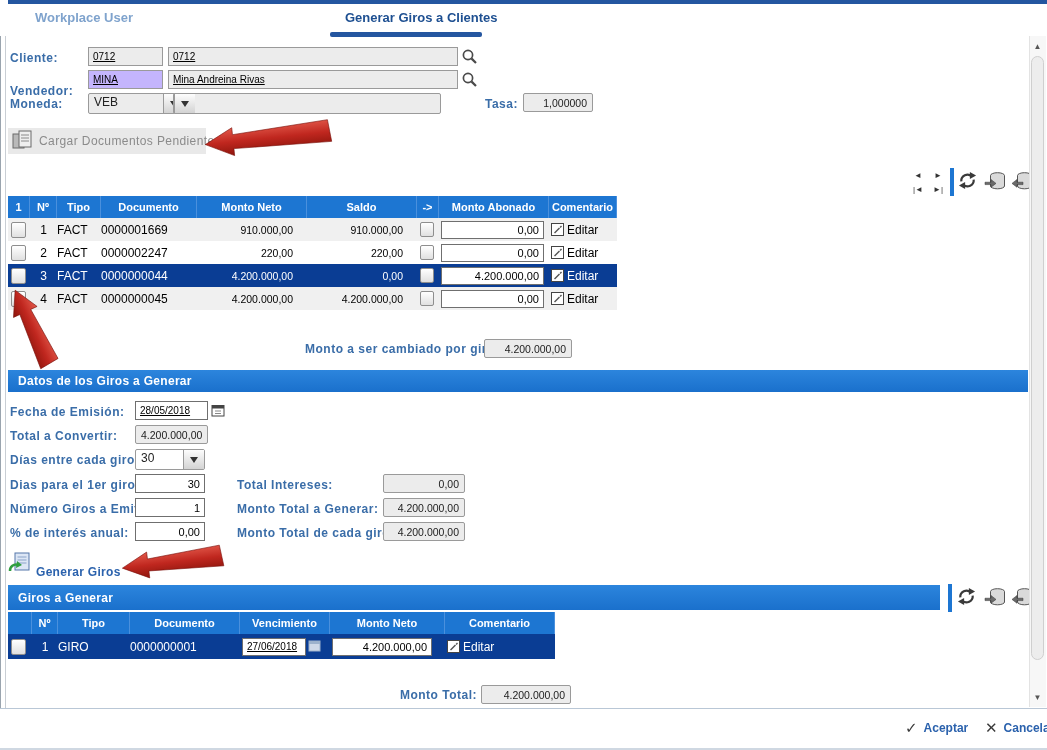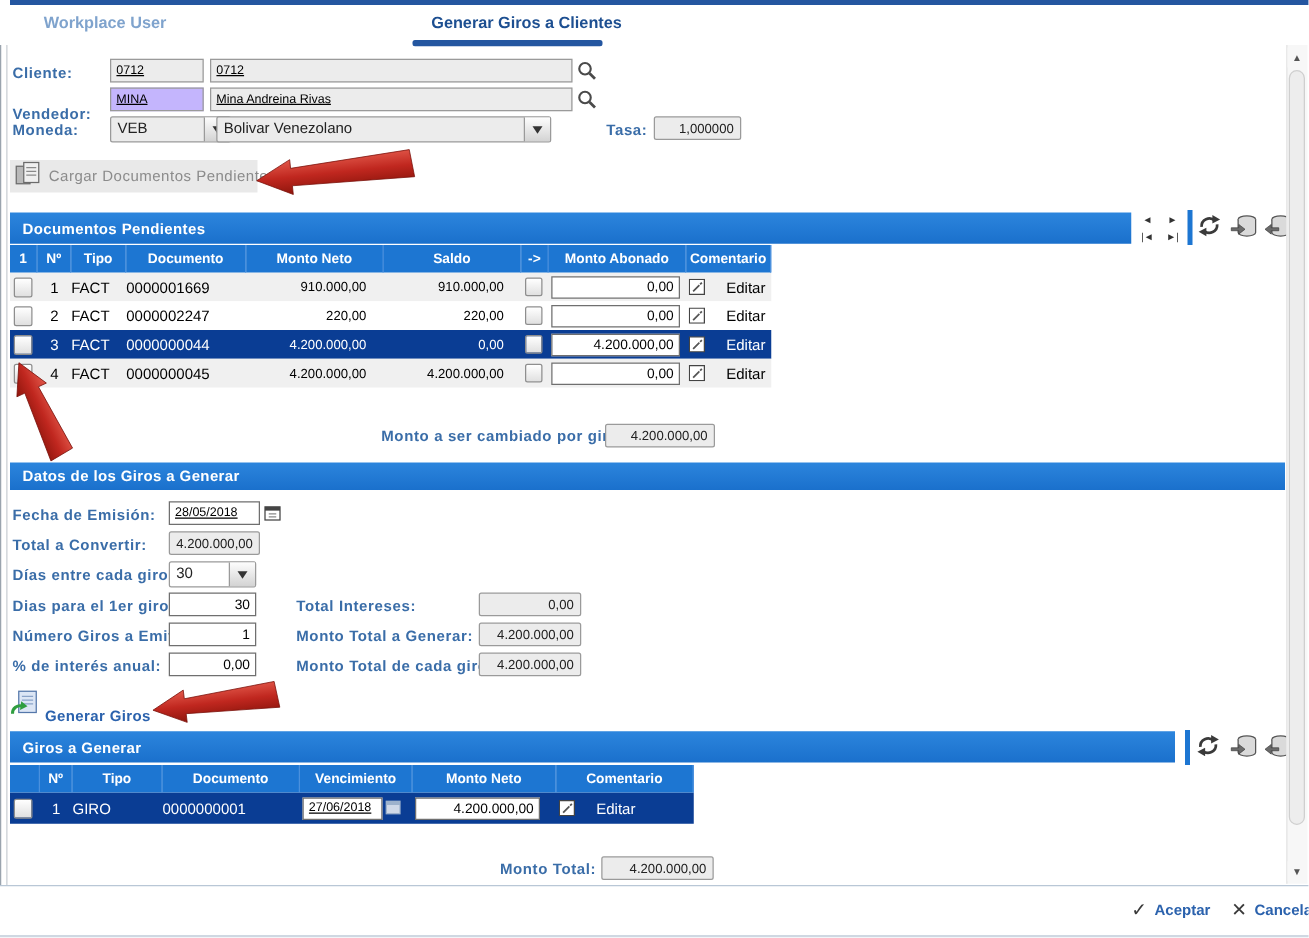--- a/index.html
+++ b/index.html
@@ -55,21 +55,21 @@
   .dc { font-size:12px; display:flex; align-items:center; height:100%; white-space:nowrap; }
   .dc.cnum { justify-content:flex-end; padding-right:14px; font-size:10.5px; }
   .dc.center { justify-content:center; }
   .grid-row { height:23px; }
   .grid-row.odd { background:#f0f0f0; }
   .grid-row.even { background:#ffffff; }
   .grid-row.sel { background:#0a3d94; color:#fff; }
   .cb { width:15px; height:16px; background:linear-gradient(#ffffff,#e0e0e0); border:1px solid #8e8e8e;
         border-radius:2px; margin-left:3px; cursor:pointer; }
   .cb.small { width:14px; height:15px; }
-  .edit-wrap { display:flex; align-items:center; gap:17px; padding-left:2px; }
+  .edit-wrap { display:flex; align-items:center; gap:3px; padding-left:2px; }
 
   .link-btn { position:absolute; display:flex; align-items:flex-end; gap:4px; cursor:pointer; }
   .link-btn .cap { color:#2b62ad; font-weight:bold; font-size:12px; letter-spacing:0.3px; }
 
   .arrow { position:absolute; pointer-events:none; }
 
   
   .footer-line { position:absolute; left:0; top:708px; width:1047px; height:1px; background:#b9c7d6; }
   .fbtn { position:absolute; top:719px; display:flex; align-items:center; gap:6px; cursor:pointer; }
   .fbtn .glyph { color:#3a3a3a; font-size:15px; font-weight:bold; }
@@ -132,21 +132,20 @@
   </span>
 
   <div class="lbl" style="left:10px; top:97px;">Moneda:</div>
   <div class="dd" style="left:88px; top:93px; width:97px; height:21px;">
     <span class="txt">VEB</span>
     <span class="btn">
         <span class="tri"></span>
       </span>
   </div>
   <div class="dd" style="left:173px; top:93px; width:268px; height:21px;">
-    <span class="txt">Bolivar Venezolano</span>
     <span class="btn">
         <span class="tri"></span>
       </span>
   </div>
   <div class="lbl" style="left:485px; top:97px;">Tasa:</div>
   <div class="fld num" style="left:523px; top:93px; width:70px; height:19px;">1,000000</div>
 
   <div class="gray-btn">
     <span style="margin-left:3px;">
       <svg width="24" height="23">
@@ -156,23 +155,20 @@
           <line x1="10" y1="10" x2="18" y2="10" stroke="#8a8a8a"></line>
           <line x1="10" y1="13" x2="18" y2="13" stroke="#8a8a8a"></line>
         </svg>
     </span>
     <span class="cap">Cargar Documentos Pendientes</span>
   </div>
   <svg class="arrow" style="left:203px; top:122px; transform:rotate(-6deg);" width="130" height="32" viewBox="0 0 130 32">
     <polygon points="2,16 30,2 30,9 126,4 128,26 30,23 30,30" fill="url(#agrad)" stroke="#7a120c" stroke-width="0.6"></polygon>
   </svg>
 
-  <div class="bar" style="left:8px; top:170px; width:897px;">
-    <span>Documentos Pendientes</span>
-  </div>
   <div class="pager">
     <span>◄</span>
       <span>►</span>
     <span>|◄</span>
       <span>►|</span>
   </div>
   <div class="vbar" style="left:950px; top:168px;"></div>
   <span class="icon-btn" style="left:957px; top:170px;">
     <svg width="21" height="21" viewBox="0 0 22 22">
         <path d="M 4.5 12 a 6.5 6.5 0 0 1 11 -5.2" fill="none" stroke="#3a3a3a" stroke-width="2.3"></path>

